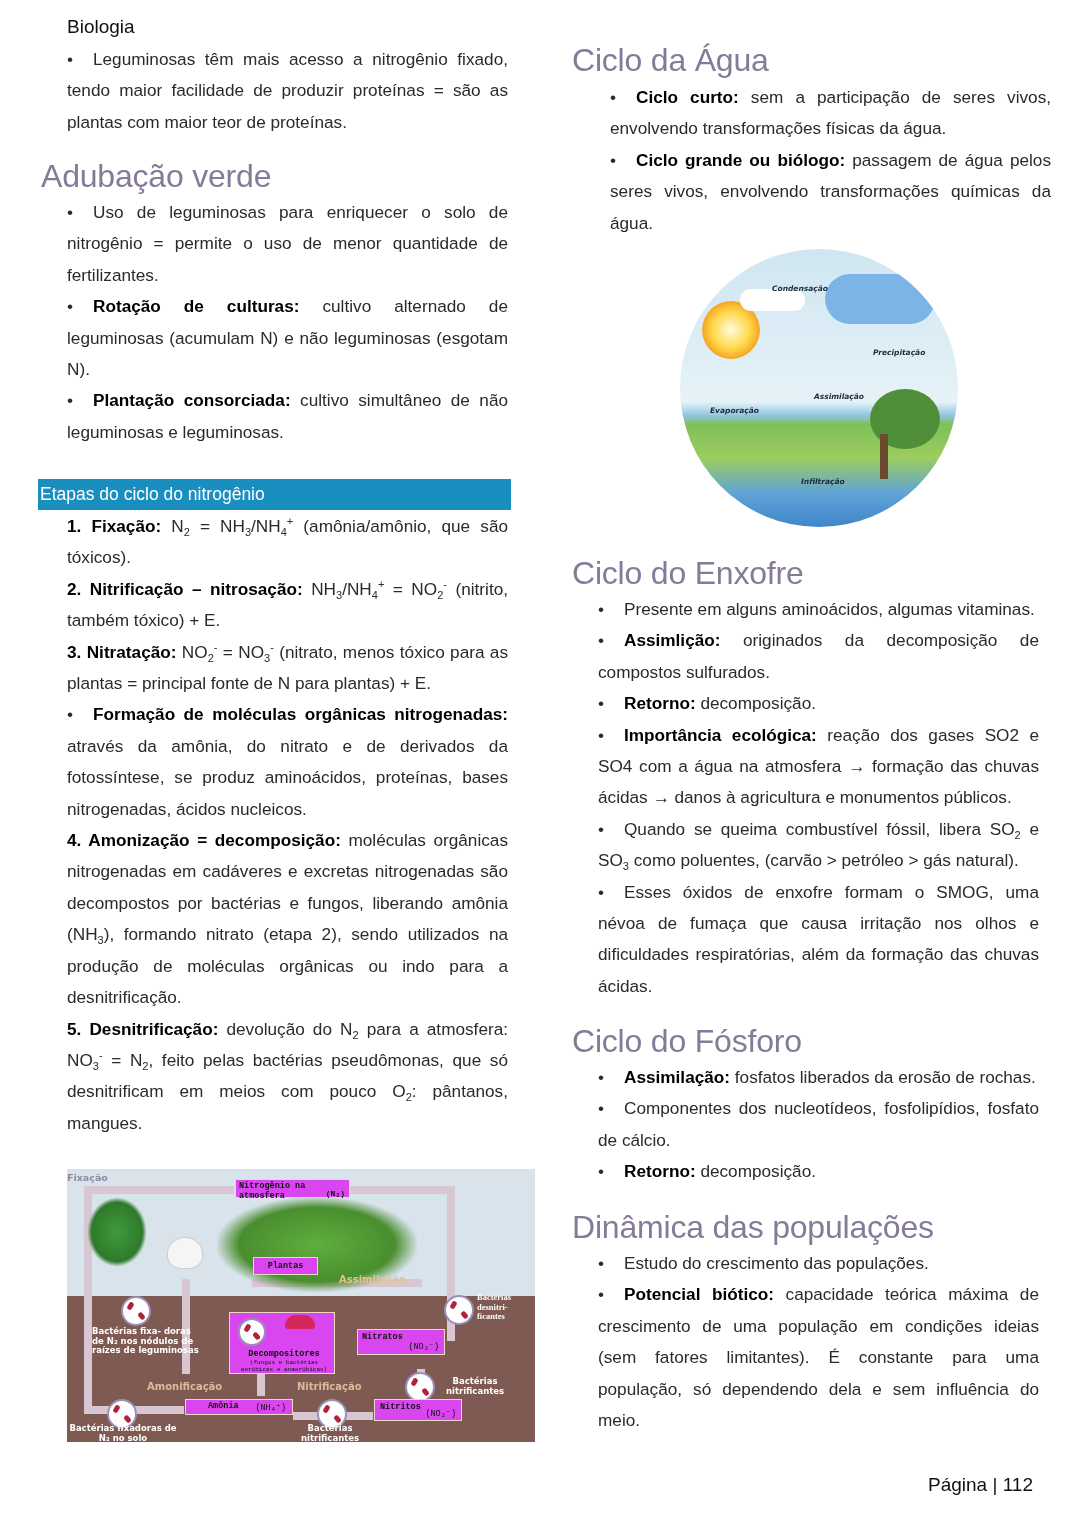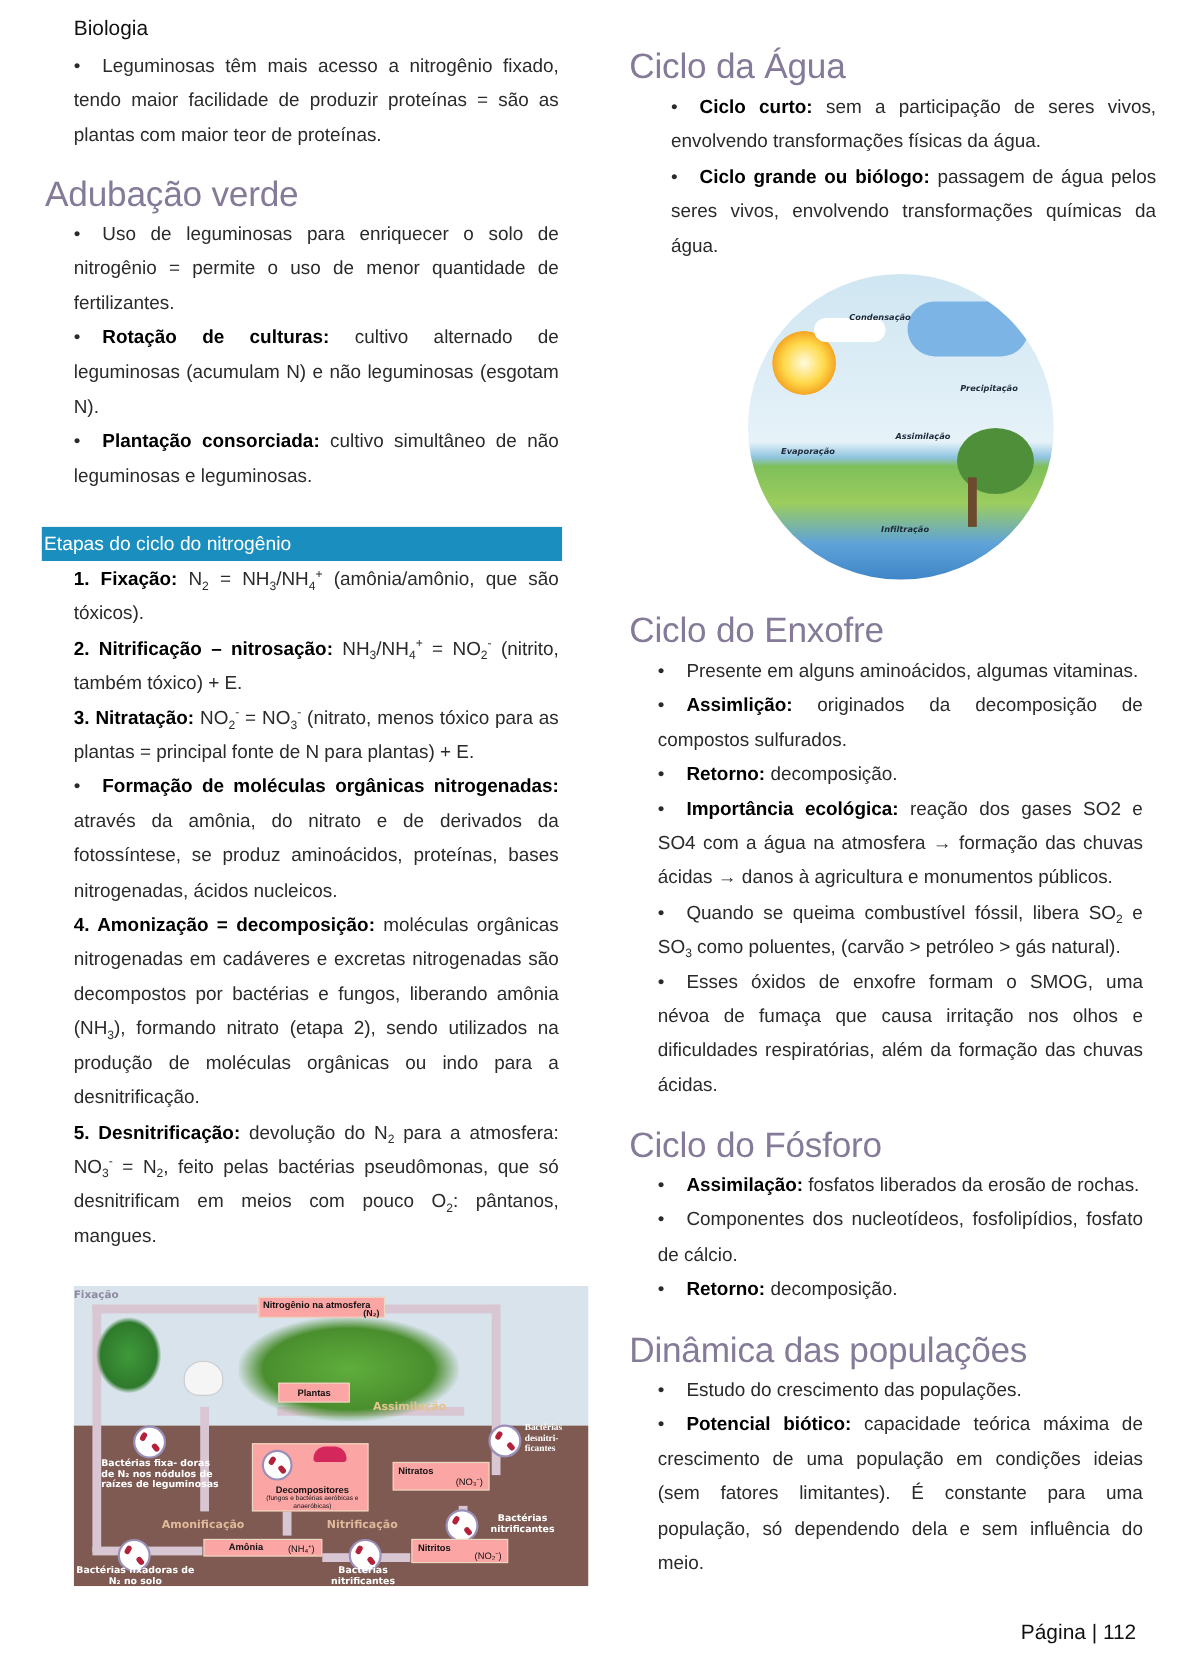--- a/index.html
+++ b/index.html
@@ -23,21 +23,21 @@
     color: #ffffff; font-size: 17.5px; line-height: 31px; padding-left: 2px;
   }
   sub, sup { font-size: 11px; line-height: 0; }
   .bullet::before { content: "\2022"; display: inline-block; width: 26px; }
   .top-label { left: 67px; top: 16px; font-size: 19px; color: #111; }
   .footer { left: 928px; top: 1474px; font-size: 19px; color: #111; }
 
   
   .ndiag { left: 67px; top: 1169px; width: 468px; height: 273px; overflow: hidden; }
   .ndiag .lbl { position: absolute; font-family: "DejaVu Sans", sans-serif; font-weight: bold; font-size: 8.5px; color: #fff; line-height: 9.5px; }
-  .ndiag .box { position: absolute; background: #fca5a5; border: 1px solid #e8d9c0; font-family: Liberation Sans, sans-serif; font-weight: bold; font-size: 8.5px; color: #111; }
+  .ndiag .box { position: absolute; background: #d946ef; border: 1px solid #e8d9c0; font-family: Liberation Mono, monospace; font-weight: bold; font-size: 8.5px; color: #111; }
   .ndiag .circ { position: absolute; border-radius: 50%; background: #fff; border: 2px solid #9a8fb8; }
   .ndiag .circ::before, .ndiag .circ::after { content: ""; position: absolute; width: 5px; height: 8px; border-radius: 3px; background: #b3213a; }
   .ndiag .circ::before { left: 5px; top: 4px; transform: rotate(30deg); }
   .ndiag .circ::after { right: 5px; bottom: 4px; transform: rotate(-40deg); }
   .ndiag .pipe { position: absolute; background: #d9c6d3; }
 
   
   .wcycle { left: 680px; top: 249px; width: 278px; height: 278px; border-radius: 50%; overflow: hidden; }
   .wcycle .lbl { position: absolute; font-family: "DejaVu Sans", sans-serif; font-weight: bold; font-style: italic; font-size: 7.5px; color: #1c2a3a; }
 </style>

